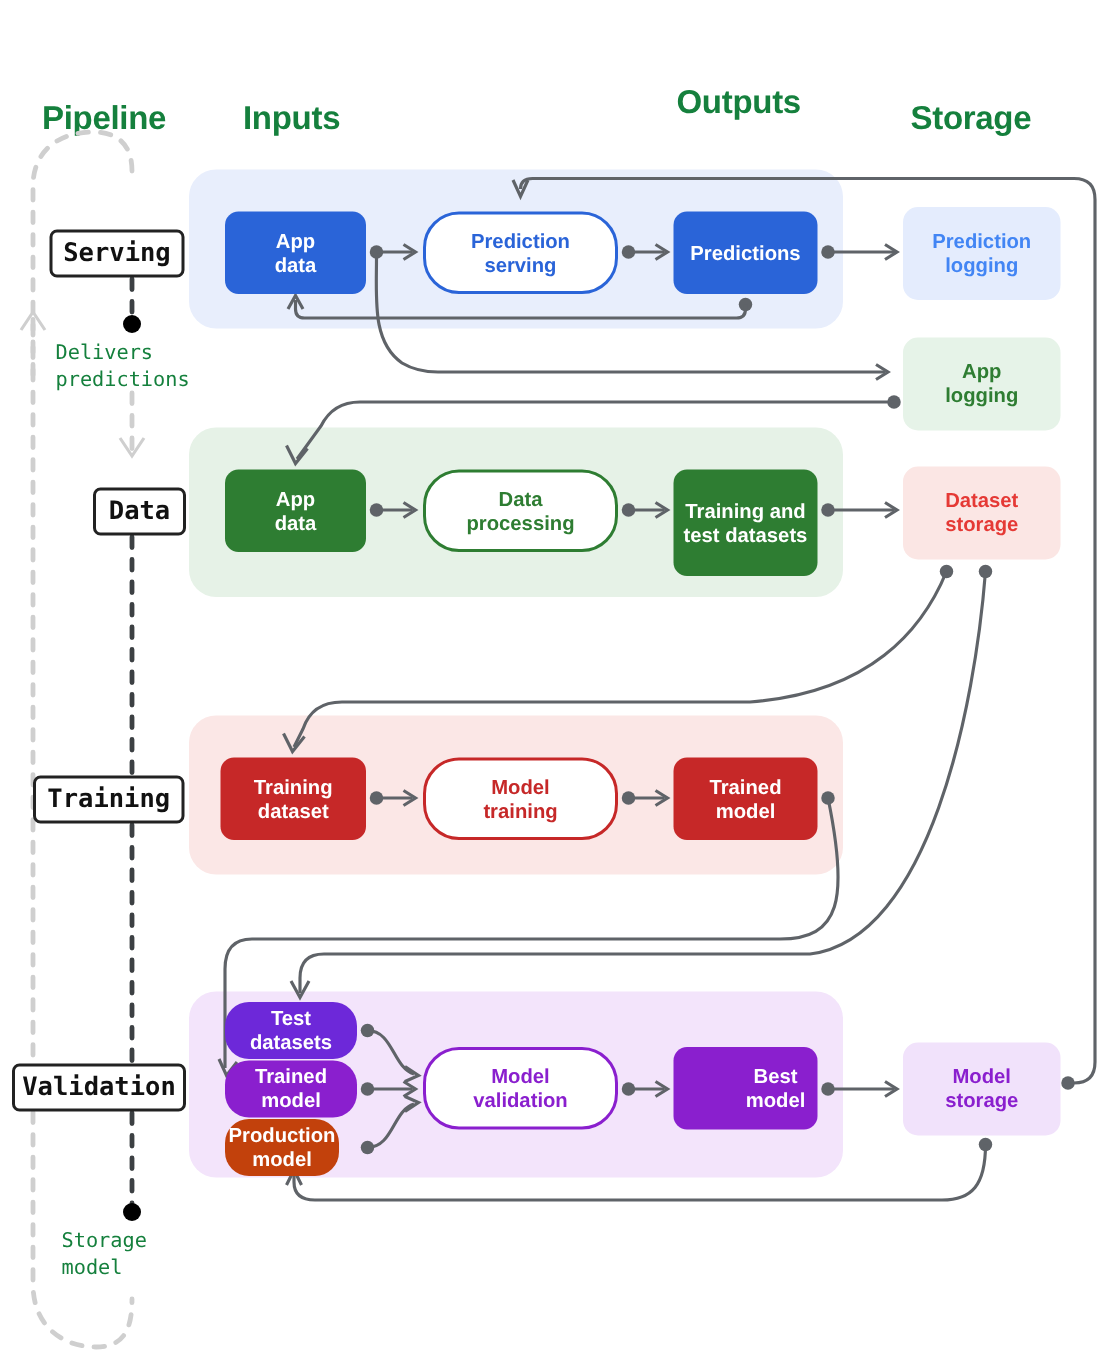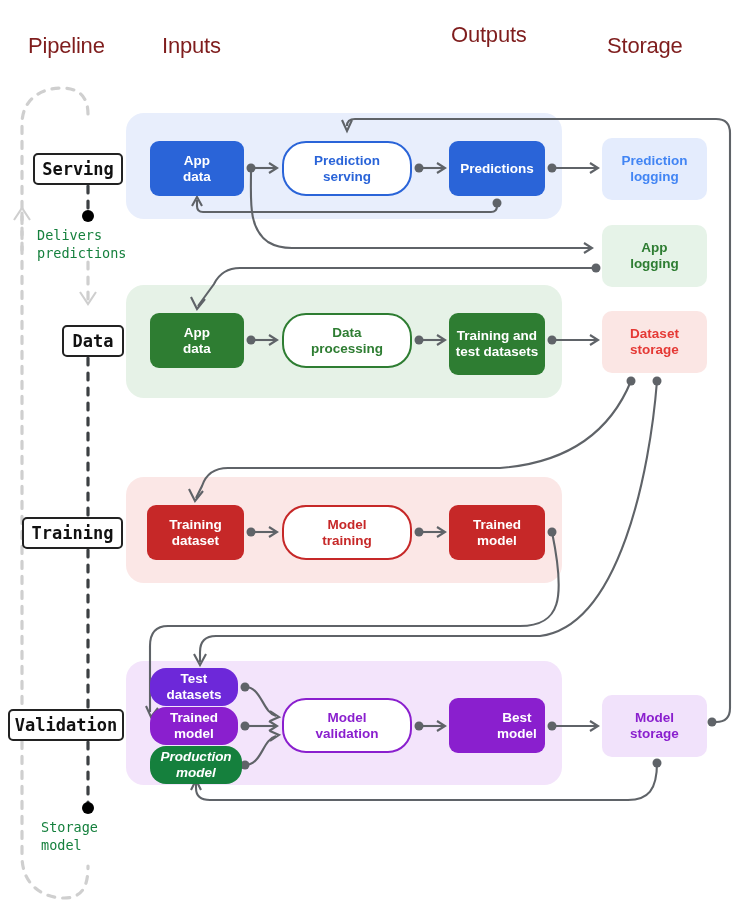--- a/index.html
+++ b/index.html
@@ -1,21 +1,21 @@
 <!DOCTYPE html>
 <html><head>
 <meta charset="utf-8">
 <style>
   html,body{margin:0;padding:0;background:#ffffff;}
   body{width:742px;height:906px;position:relative;overflow:hidden;
        font-family:"Liberation Sans",sans-serif;}
   #stage{position:absolute;left:0;top:0;width:742px;height:906px;}
 
-  .hdr{position:absolute;font-weight:normal;font-size:22px;color:#7f1d1d;
-       white-space:nowrap;letter-spacing:-0.2px;}
+  .hdr{position:absolute;font-weight:bold;font-size:22px;color:#15803d;
+       white-space:nowrap;letter-spacing:-0.2px;margin-top:33px;}
 
   .band{position:absolute;border-radius:18px;}
 
   .node{position:absolute;display:flex;align-items:center;justify-content:center;
         text-align:center;font-weight:bold;font-size:13.5px;line-height:1.18;
         box-sizing:border-box;padding:2px 4px;}
   .solid{color:#fff;border-radius:9px;}
   .proc{background:#fff;border-radius:24px;border:2px solid;}
   .store{border-radius:10px;}
   .pill{color:#fff;border-radius:16px;}
@@ -172,21 +172,21 @@
 logging</span>
       </div>
       <div class="node solid" style="left: 150px; top: 313px; width: 94px; height: 55px; background: rgb(46, 125, 50);">
         <span style="white-space: pre-line;">App
 data</span>
       </div>
       <div class="node proc" style="left: 282px; top: 313px; width: 130px; height: 55px; border-color: rgb(46, 125, 50); color: rgb(46, 125, 50);">
         <span style="white-space: pre-line;">Data
 processing</span>
       </div>
-      <div class="node solid" style="left: 449px; top: 313px; width: 96px; height: 62px; background: rgb(46, 125, 50);">
+      <div class="node solid" style="left: 449px; top: 313px; width: 96px; height: 71px; background: rgb(46, 125, 50);">
         <span style="white-space: pre-line;">Training and
 test datasets</span>
       </div>
       <div class="node store" style="left: 602px; top: 225px; width: 105px; height: 62px; color: rgb(46, 125, 50); background: rgb(230, 243, 232);">
         <span style="white-space: pre-line;">App
 logging</span>
       </div>
       <div class="node store" style="left: 602px; top: 311px; width: 105px; height: 62px; color: rgb(229, 57, 53); background: rgb(251, 230, 228);">
         <span style="white-space: pre-line;">Dataset
 storage</span>
@@ -204,21 +204,21 @@
 model</span>
       </div>
       <div class="node pill" style="left: 150px; top: 668px; width: 88px; height: 38px; background: #6d28d9;">
         <span style="white-space: pre-line;">Test
 datasets</span>
       </div>
       <div class="node pill" style="left: 150px; top: 707px; width: 88px; height: 38px; background: rgb(138, 31, 206);">
         <span style="white-space: pre-line;">Trained
 model</span>
       </div>
-      <div class="node pill" style="left: 150px; top: 746px; width: 92px; height: 38px; background: #15803d; font-style: italic;">
+      <div class="node pill" style="left: 150px; top: 746px; width: 76px; height: 38px; background: #c2410c;">
         <span style="white-space: pre-line;">Production
 model</span>
       </div>
       <div class="node proc" style="left: 282px; top: 698px; width: 130px; height: 55px; border-color: rgb(138, 31, 206); color: rgb(138, 31, 206);">
         <span style="white-space: pre-line;">Model
 validation</span>
       </div>
       <div class="node solid" style="left: 449px; top: 698px; width: 96px; height: 55px; background: rgb(138, 31, 206);">
         <span style="white-space: pre-line; margin-left: 40px;">Best model</span>
       </div>

